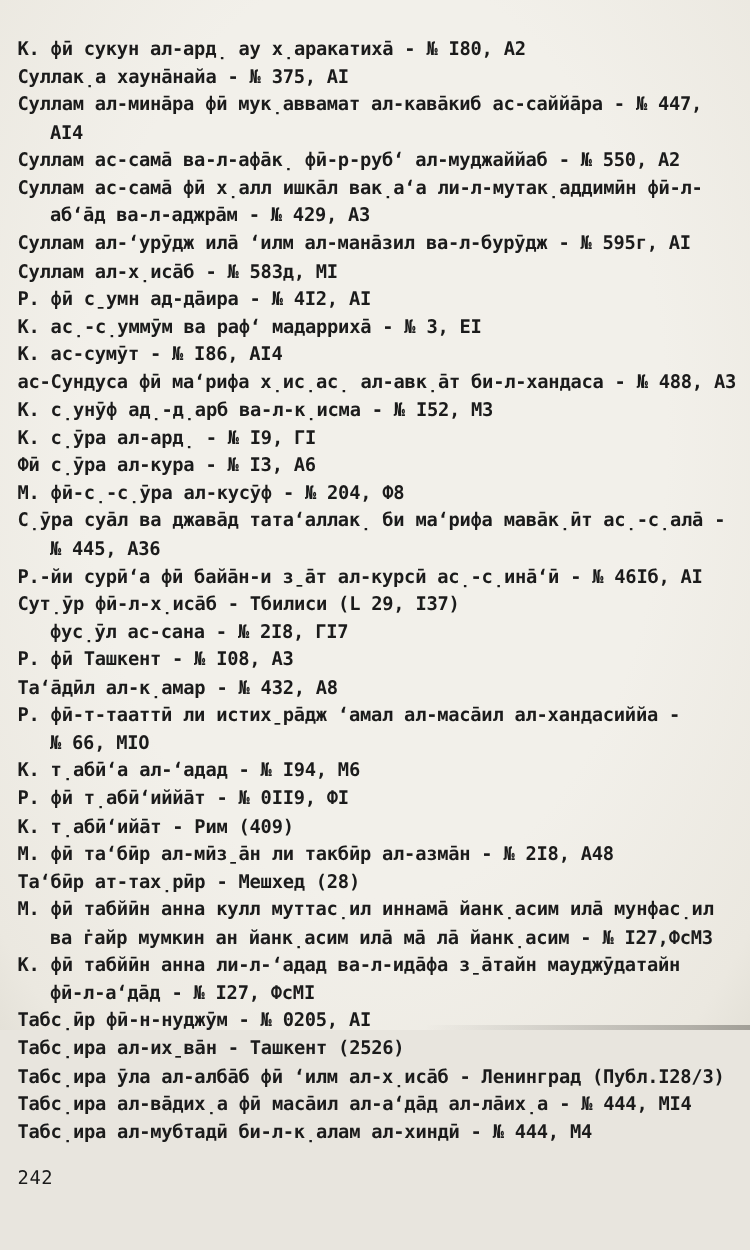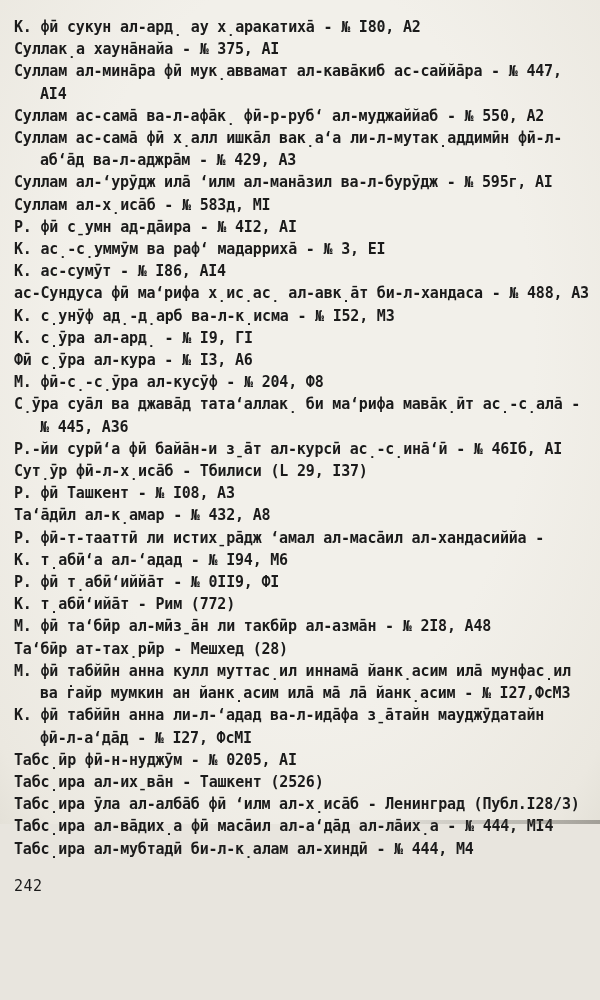--- a/index.html
+++ b/index.html
@@ -11,21 +11,21 @@
   }
   body {
     background: #e8e5de;
     font-family: "DejaVu Sans Mono", monospace;
   }
   .page {
     position: relative;
     width: 600px;
     height: 824px;
     box-sizing: border-box;
-    padding: 16px 8px 0 14px;
+    padding: 28px 8px 0 14px;
     background: radial-gradient(ellipse at 50% 42%, #f2f0ea 55%, #ebe8e0 92%, #e4e1d8 100%);
     color: #1b1b1b;
   }
   .text-block {
     width: 578px;
   }
   .line {
     font-size: 15px;
     font-weight: 700;
     line-height: 22.2px;
@@ -72,26 +72,28 @@
       <div class="line">К. ас-сумӯт - № I86, АI4</div>
       <div class="line">ас-Сундуса фӣ ма‘рифа х̣ис̣ас̣ ал-авк̣а̄т би-л-хандаса - № 488, А3</div>
       <div class="line">К. с̣унӯф ад̣-д̣арб ва-л-к̣исма - № I52, М3</div>
       <div class="line">К. с̣ӯра ал-ард̣ - № I9, ГI</div>
       <div class="line">Фӣ с̣ӯра ал-кура - № I3, А6</div>
       <div class="line">М. фӣ-с̣-с̣ӯра ал-кусӯф - № 204, Ф8</div>
       <div class="line">С̣ӯра суа̄л ва джава̄д тата‘аллак̣ би ма‘рифа мава̄к̣ӣт ас̣-с̣ала̄ -</div>
       <div class="line indent">№ 445, А36</div>
       <div class="line">Р.-йи сурӣ‘а фӣ байа̄н-и з̱а̄т ал-курсӣ ас̣-с̣ина̄‘ӣ - № 46Iб, АI</div>
       <div class="line">Сут̣ӯр фӣ-л-х̣иса̄б - Тбилиси (L 29, I37)</div>
+      <div class="line indent">фус̣ӯл ас-сана - № 2I8, ГI7</div>
       <div class="line">Р. фӣ Ташкент - № I08, А3</div>
       <div class="line">Та‘а̄дӣл ал-к̣амар - № 432, А8</div>
       <div class="line">Р. фӣ-т-тааттӣ ли истих̱ра̄дж ‘амал ал-маса̄ил ал-хандасиййа -</div>
+      <div class="line indent">№ 66, МIО</div>
       <div class="line">К. т̣абӣ‘а ал-‘адад - № I94, М6</div>
       <div class="line">Р. фӣ т̣абӣ‘иййа̄т - № 0II9, ФI</div>
-      <div class="line">К. т̣абӣ‘ийа̄т - Рим (772)</div>
+      <div class="line">К. т̣абӣ‘ийа̄т - Рим (409)</div>
       <div class="line">М. фӣ та‘бӣр ал-мӣз̱а̄н ли такбӣр ал-азма̄н - № 2I8, А48</div>
       <div class="line">Та‘бӣр ат-тах̣рӣр - Мешхед (28)</div>
       <div class="line">М. фӣ табйӣн анна кулл муттас̣ил иннама̄ йанк̣асим ила̄ мунфас̣ил</div>
       <div class="line indent">ва г̇айр мумкин ан йанк̣асим ила̄ ма̄ ла̄ йанк̣асим - № I27,ФсМ3</div>
       <div class="line">К. фӣ табйӣн анна ли-л-‘адад ва-л-ида̄фа з̱а̄тайн мауджӯдатайн</div>
       <div class="line indent">фӣ-л-а‘да̄д - № I27, ФсМI</div>
       <div class="line">Табс̣ӣр фӣ-н-нуджӯм - № 0205, АI</div>
       <div class="line">Табс̣ира ал-их̱ва̄н - Ташкент (2526)</div>
       <div class="line">Табс̣ира ӯла ал-алба̄б фӣ ‘илм ал-х̣иса̄б - Ленинград (Публ.I28/3)</div>
       <div class="line">Табс̣ира ал-ва̄дих̣а фӣ маса̄ил ал-а‘да̄д ал-ла̄их̣а - № 444, МI4</div>

